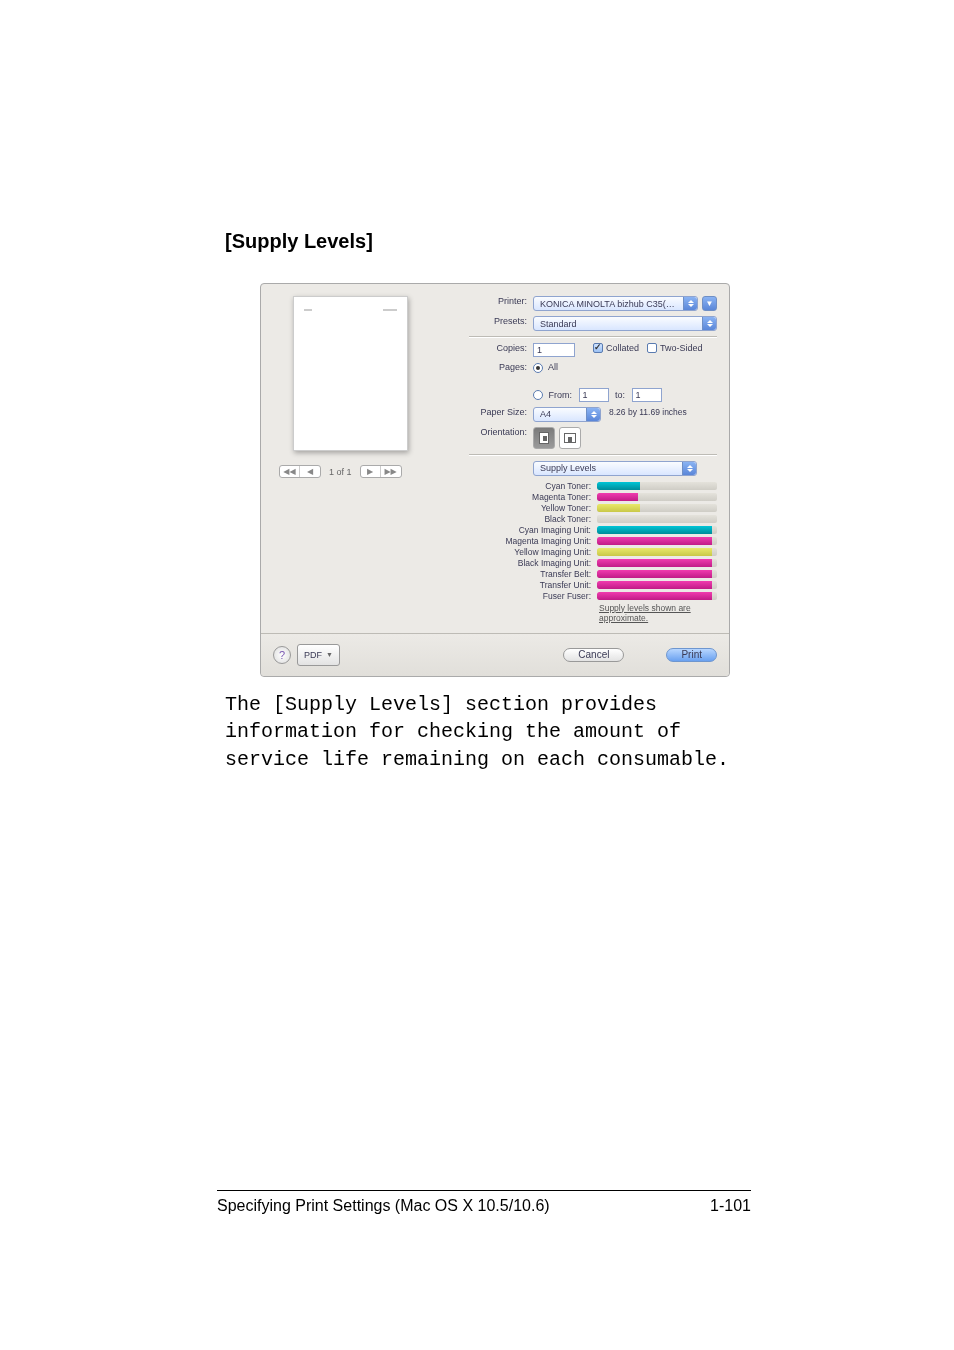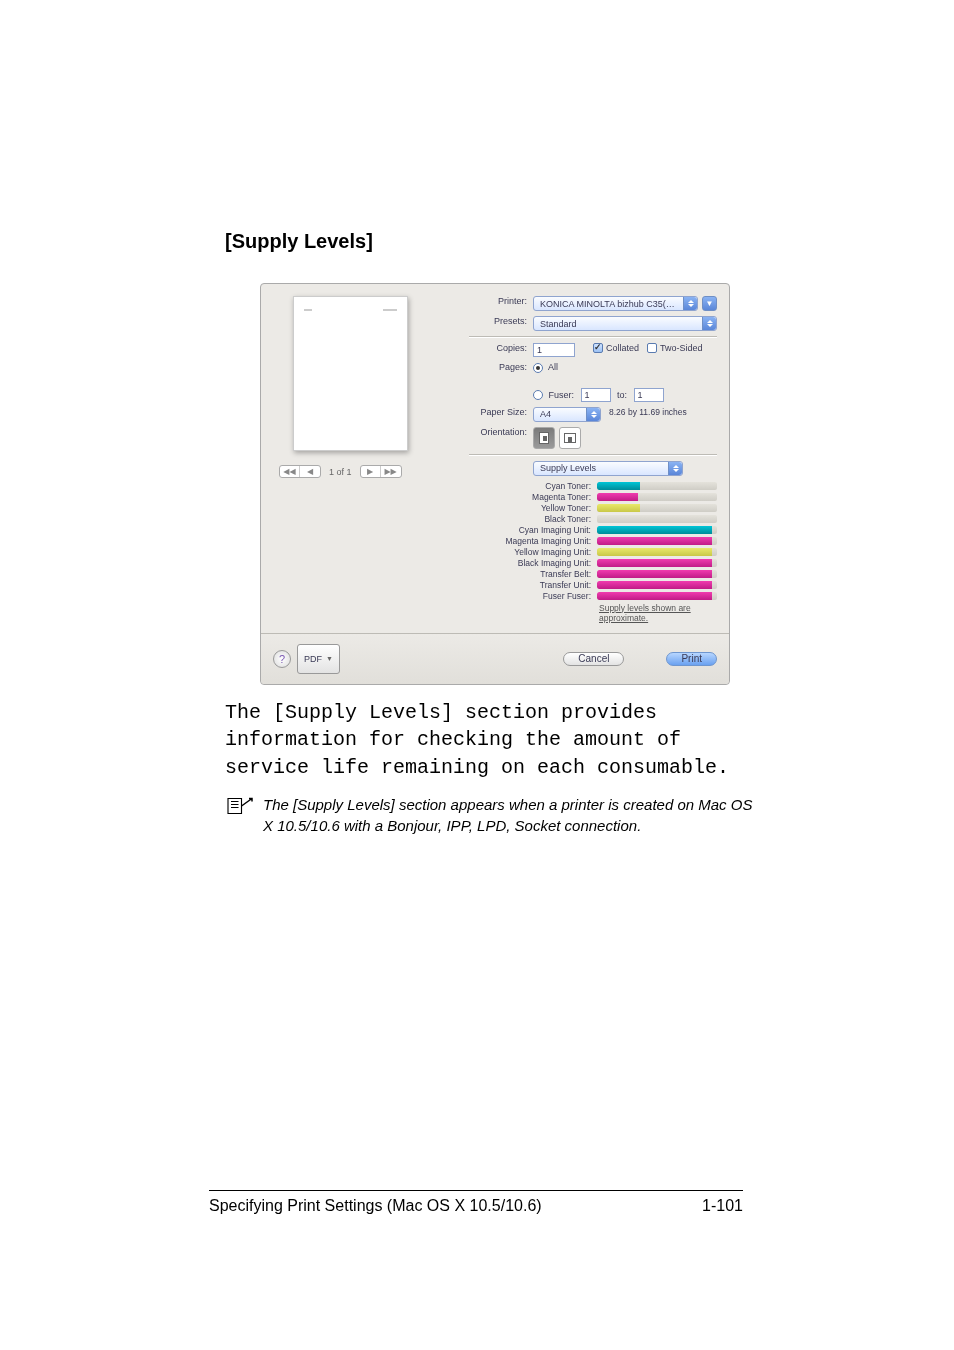--- a/index.html
+++ b/index.html
@@ -180,42 +180,42 @@
     background:linear-gradient(#eceae6,#e1dfda);
     display:flex;align-items:center;
     border-radius: 0 0 4px 4px;
   }
   .help-btn{
     width:18px;height:18px;border:1px solid #999;border-radius:50%;
     background:radial-gradient(#fff,#dcdcdc);
     text-align:center;font-size:11px;line-height:16px;color:#7b59b3;margin-right:6px;
   }
   .pdf-btn{
-    height:30px;border:1px solid #999;border-radius:3px;
+    height:22px;border:1px solid #999;border-radius:3px;
     background:linear-gradient(#fff,#e3e3e3);
     padding:0 6px;font-size:9px;display:flex;align-items:center;
   }
   .pdf-btn::after{content:"▼";font-size:7px;margin-left:4px;color:#666;}
   .btn{
     height:14px;border:1px solid #999;border-radius:10px;
     padding:0 14px;font-size:10px;display:flex;align-items:center;margin-left:8px;
     background:linear-gradient(#fff,#e3e3e3);
   }
   .btn.primary{
     background:linear-gradient(#b7d6ff,#6aa1f0);
     border-color:#6e96cf;
     margin-left:42px;
   }
   .body-text{font-size:20px;line-height:1.38;margin-top:14px;font-family:Liberation Mono, monospace;}
   .note-row{display:flex;margin-top:14px;}
   .note-icon{flex:0 0 38px;}
   .note-icon svg{width:30px;height:22px;}
   .note-text{font-style:italic;font-size:15px;line-height:1.38;}
   .page-footer{
-    position:absolute;left:209px;top:1190px;width:534px;
+    position:absolute;left:217px;top:1190px;width:534px;
     border-top:1px solid #000;padding-top:6px;
     display:flex;justify-content:space-between;font-size:16px;
   }
 </style>
 </head>
 <body>
 
 <div class="page">
   <h2 class="section-title">[Supply Levels]</h2>
 
@@ -268,21 +268,21 @@
         </div>
         <div class="frow" style="align-items:flex-start">
           <div class="flabel">Pages:</div>
           <div>
             <div style="margin-bottom:15px">
               <span class="radio on"></span>
               <span>All</span>
             </div>
             <div>
               <span class="radio"></span>
-              <span>Fuser:</span>
+              <span>From:</span>
               <input class="tinput" style="width: 30px; margin: 0px 4px;" value="1">
               <span>to:</span>
               <input class="tinput" style="width: 30px; margin-left: 4px;" value="1">
             </div>
           </div>
         </div>
         <div class="frow">
           <div class="flabel">Paper Size:</div>
           <div class="select" style="width:68px">
             <span>A4</span>
@@ -295,21 +295,21 @@
           <div class="orient-btn sel">
               <div class="orient-ico"></div>
             </div>
           <div class="orient-btn">
               <div class="orient-ico land"></div>
             </div>
         </div>
         <div class="hr"></div>
         <div class="frow">
           <div class="flabel"></div>
-          <div class="select" style="width:150px">
+          <div class="select" style="width:164px">
             <span>Supply Levels</span>
             <div class="arrows"></div>
           </div>
         </div>
 
         <div class="supply-section" id="supply-rows">
             <div class="supply-row">
               <div class="supply-lbl">Cyan Toner:</div>
               <div class="bar">
                 <div class="fill cyan" style="width: 36%;"></div>
@@ -390,28 +390,19 @@
           <span>Cancel</span>
         </div>
       <div class="btn primary">
           <span>Print</span>
         </div>
     </div>
   </div>
 
   <div class="body-text">The [Supply Levels] section provides information for checking the amount of service life remaining on each consumable.</div>
 
-  <div class="note-row">
-    <div class="note-icon">
-      <svg viewBox="0 0 40 28">
-          <path d="M4 4 h18 v20 h-18 z M8 8 h10 M8 12 h10 M8 16 h10" fill="none" stroke="#000" stroke-width="1.5"></path>
-          <path d="M22 14 l14 -10 M32 4 l4 0 l0 4" fill="none" stroke="#000" stroke-width="2"></path>
-        </svg>
-    </div>
-    <div class="note-text">The [Supply Levels] section appears when a printer is created on Mac OS X 10.5/10.6 with a Bonjour, IPP, LPD, Socket connection.</div>
-  </div>
 
 </div>
 
 <div class="page-footer">
   <span>Specifying Print Settings (Mac OS X 10.5/10.6)</span>
   <span>1-101</span>
 </div>
 
 </body></html>

